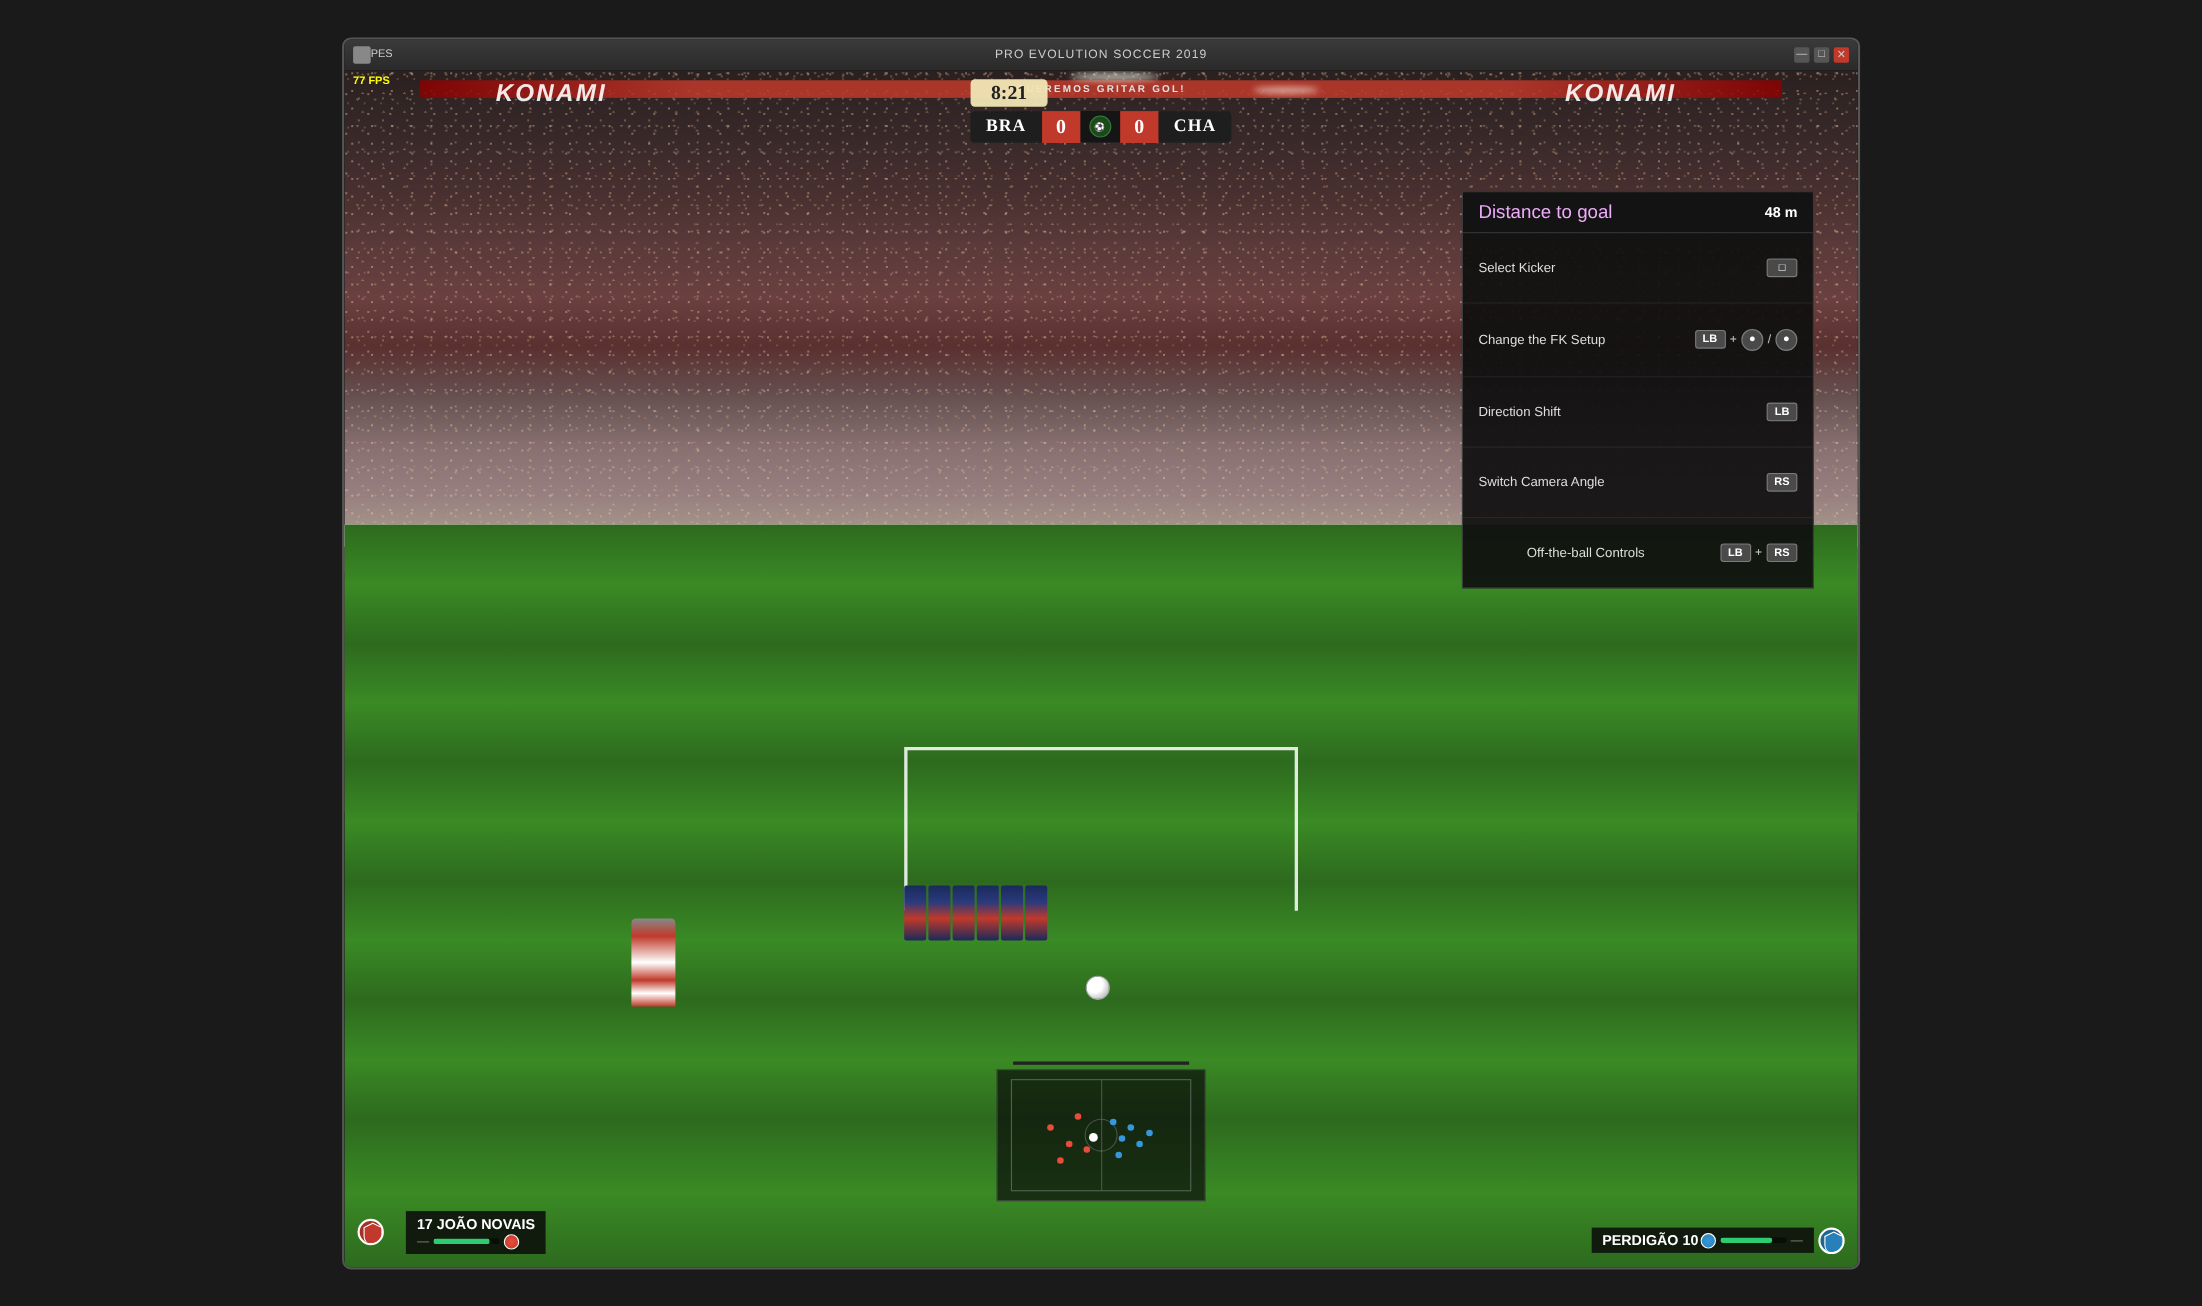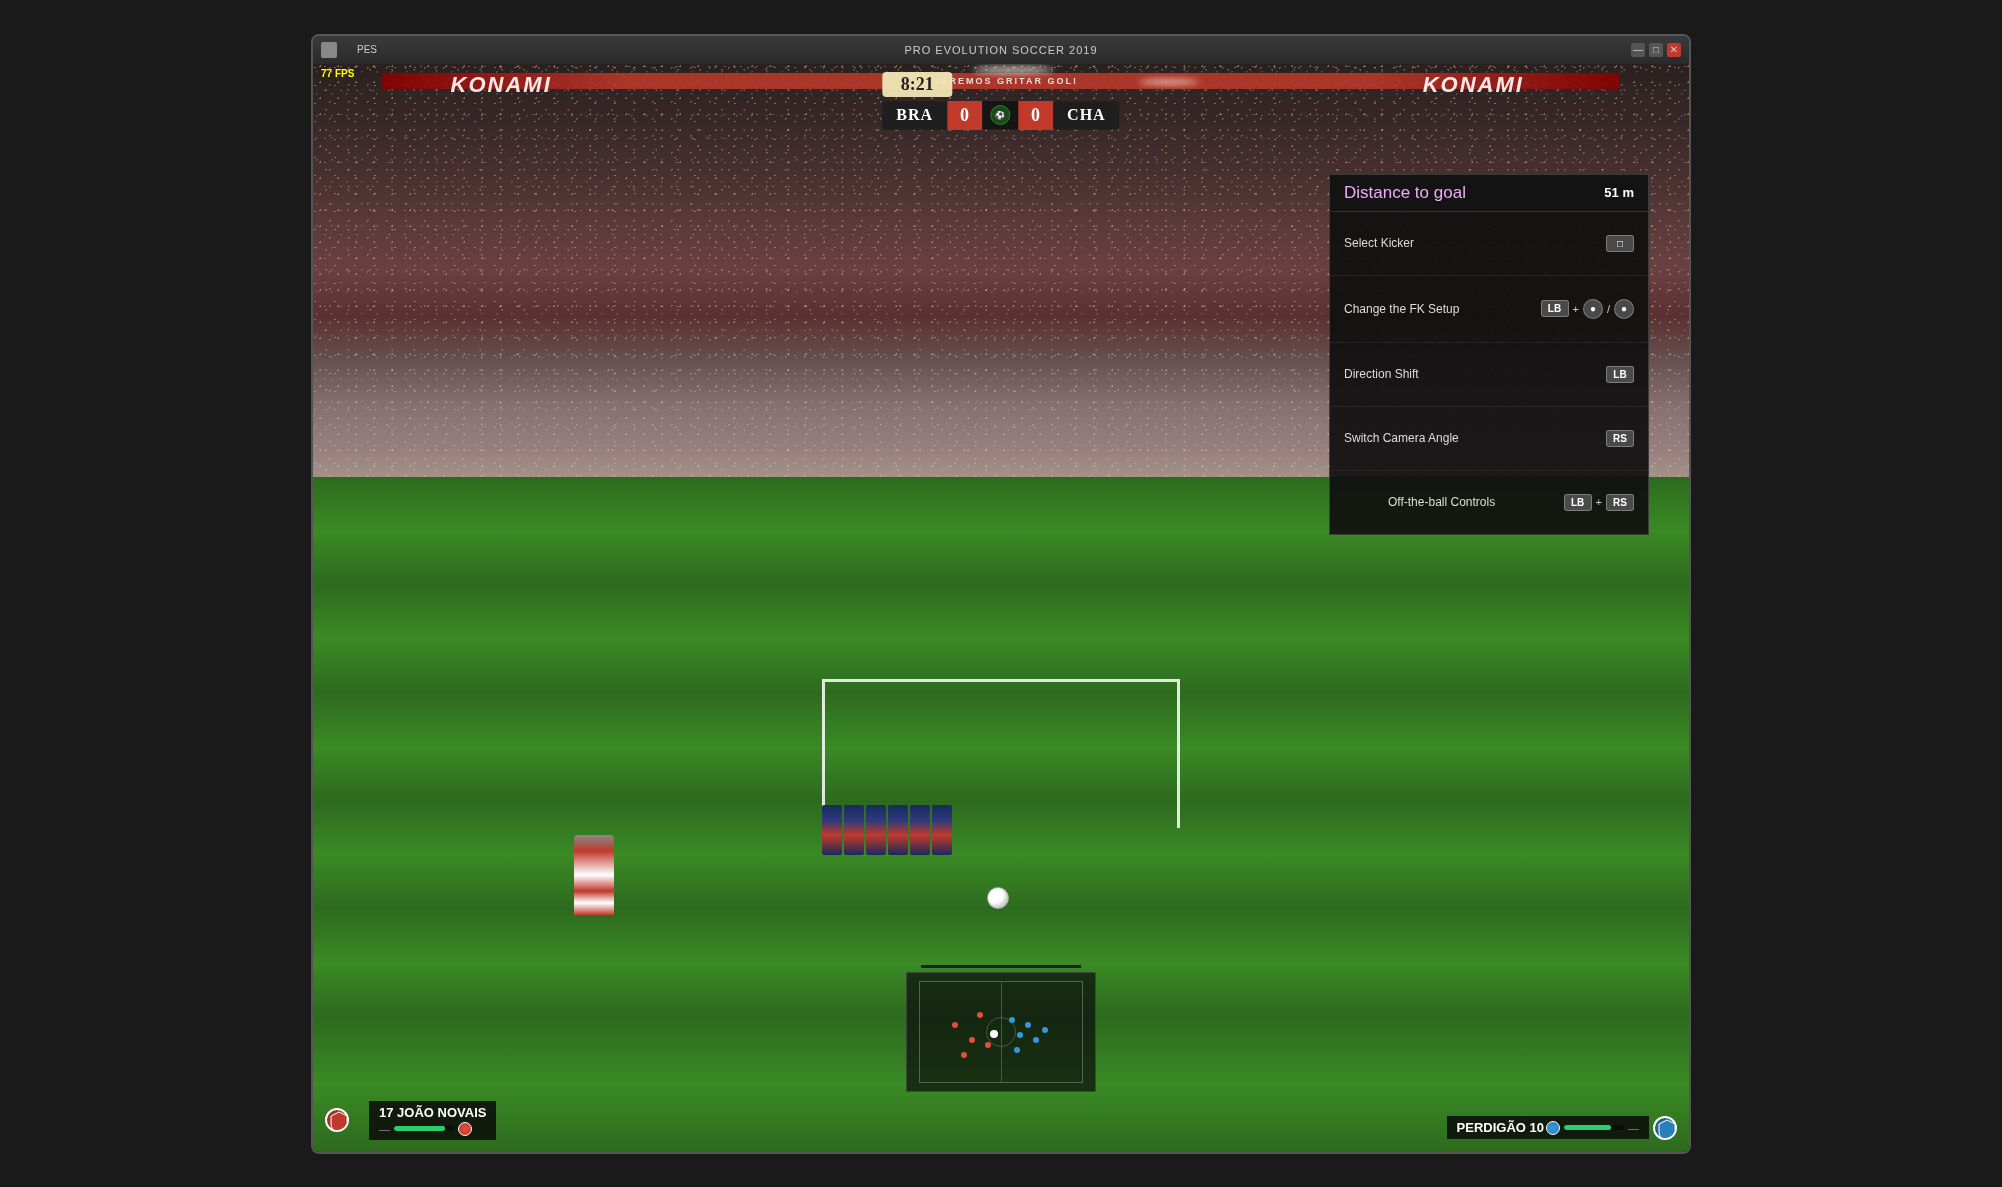--- a/index.html
+++ b/index.html
@@ -32,21 +32,21 @@
       align-items: center;
       justify-content: space-between;
       padding: 0 8px;
       position: relative;
       z-index: 100;
     }
 
     .title-bar-left {
       display: flex;
       align-items: center;
-      gap: 20px;
+      gap: 0;
     }
 
     .title-bar-icon {
       width: 16px;
       height: 16px;
       background: #888;
       border-radius: 2px;
     }
 
     .title-bar-title {
@@ -646,21 +646,21 @@
         </div>
         <div class="score-num">0</div>
         <div class="team-name team-cha">CHA</div>
       </div>
     </div>
 
     <div class="menu-panel">
 
       <div class="menu-header">
         <span class="menu-header-label">Distance to goal</span>
-        <span class="menu-header-value">51 m</span>
+        <span class="menu-header-value">48 m</span>
       </div>
 
       <div class="menu-row">
         <span class="menu-row-label">Select Kicker</span>
         <div class="menu-row-controls">
           <div class="btn-badge">□</div>
         </div>
       </div>
 
       <div class="menu-row">

